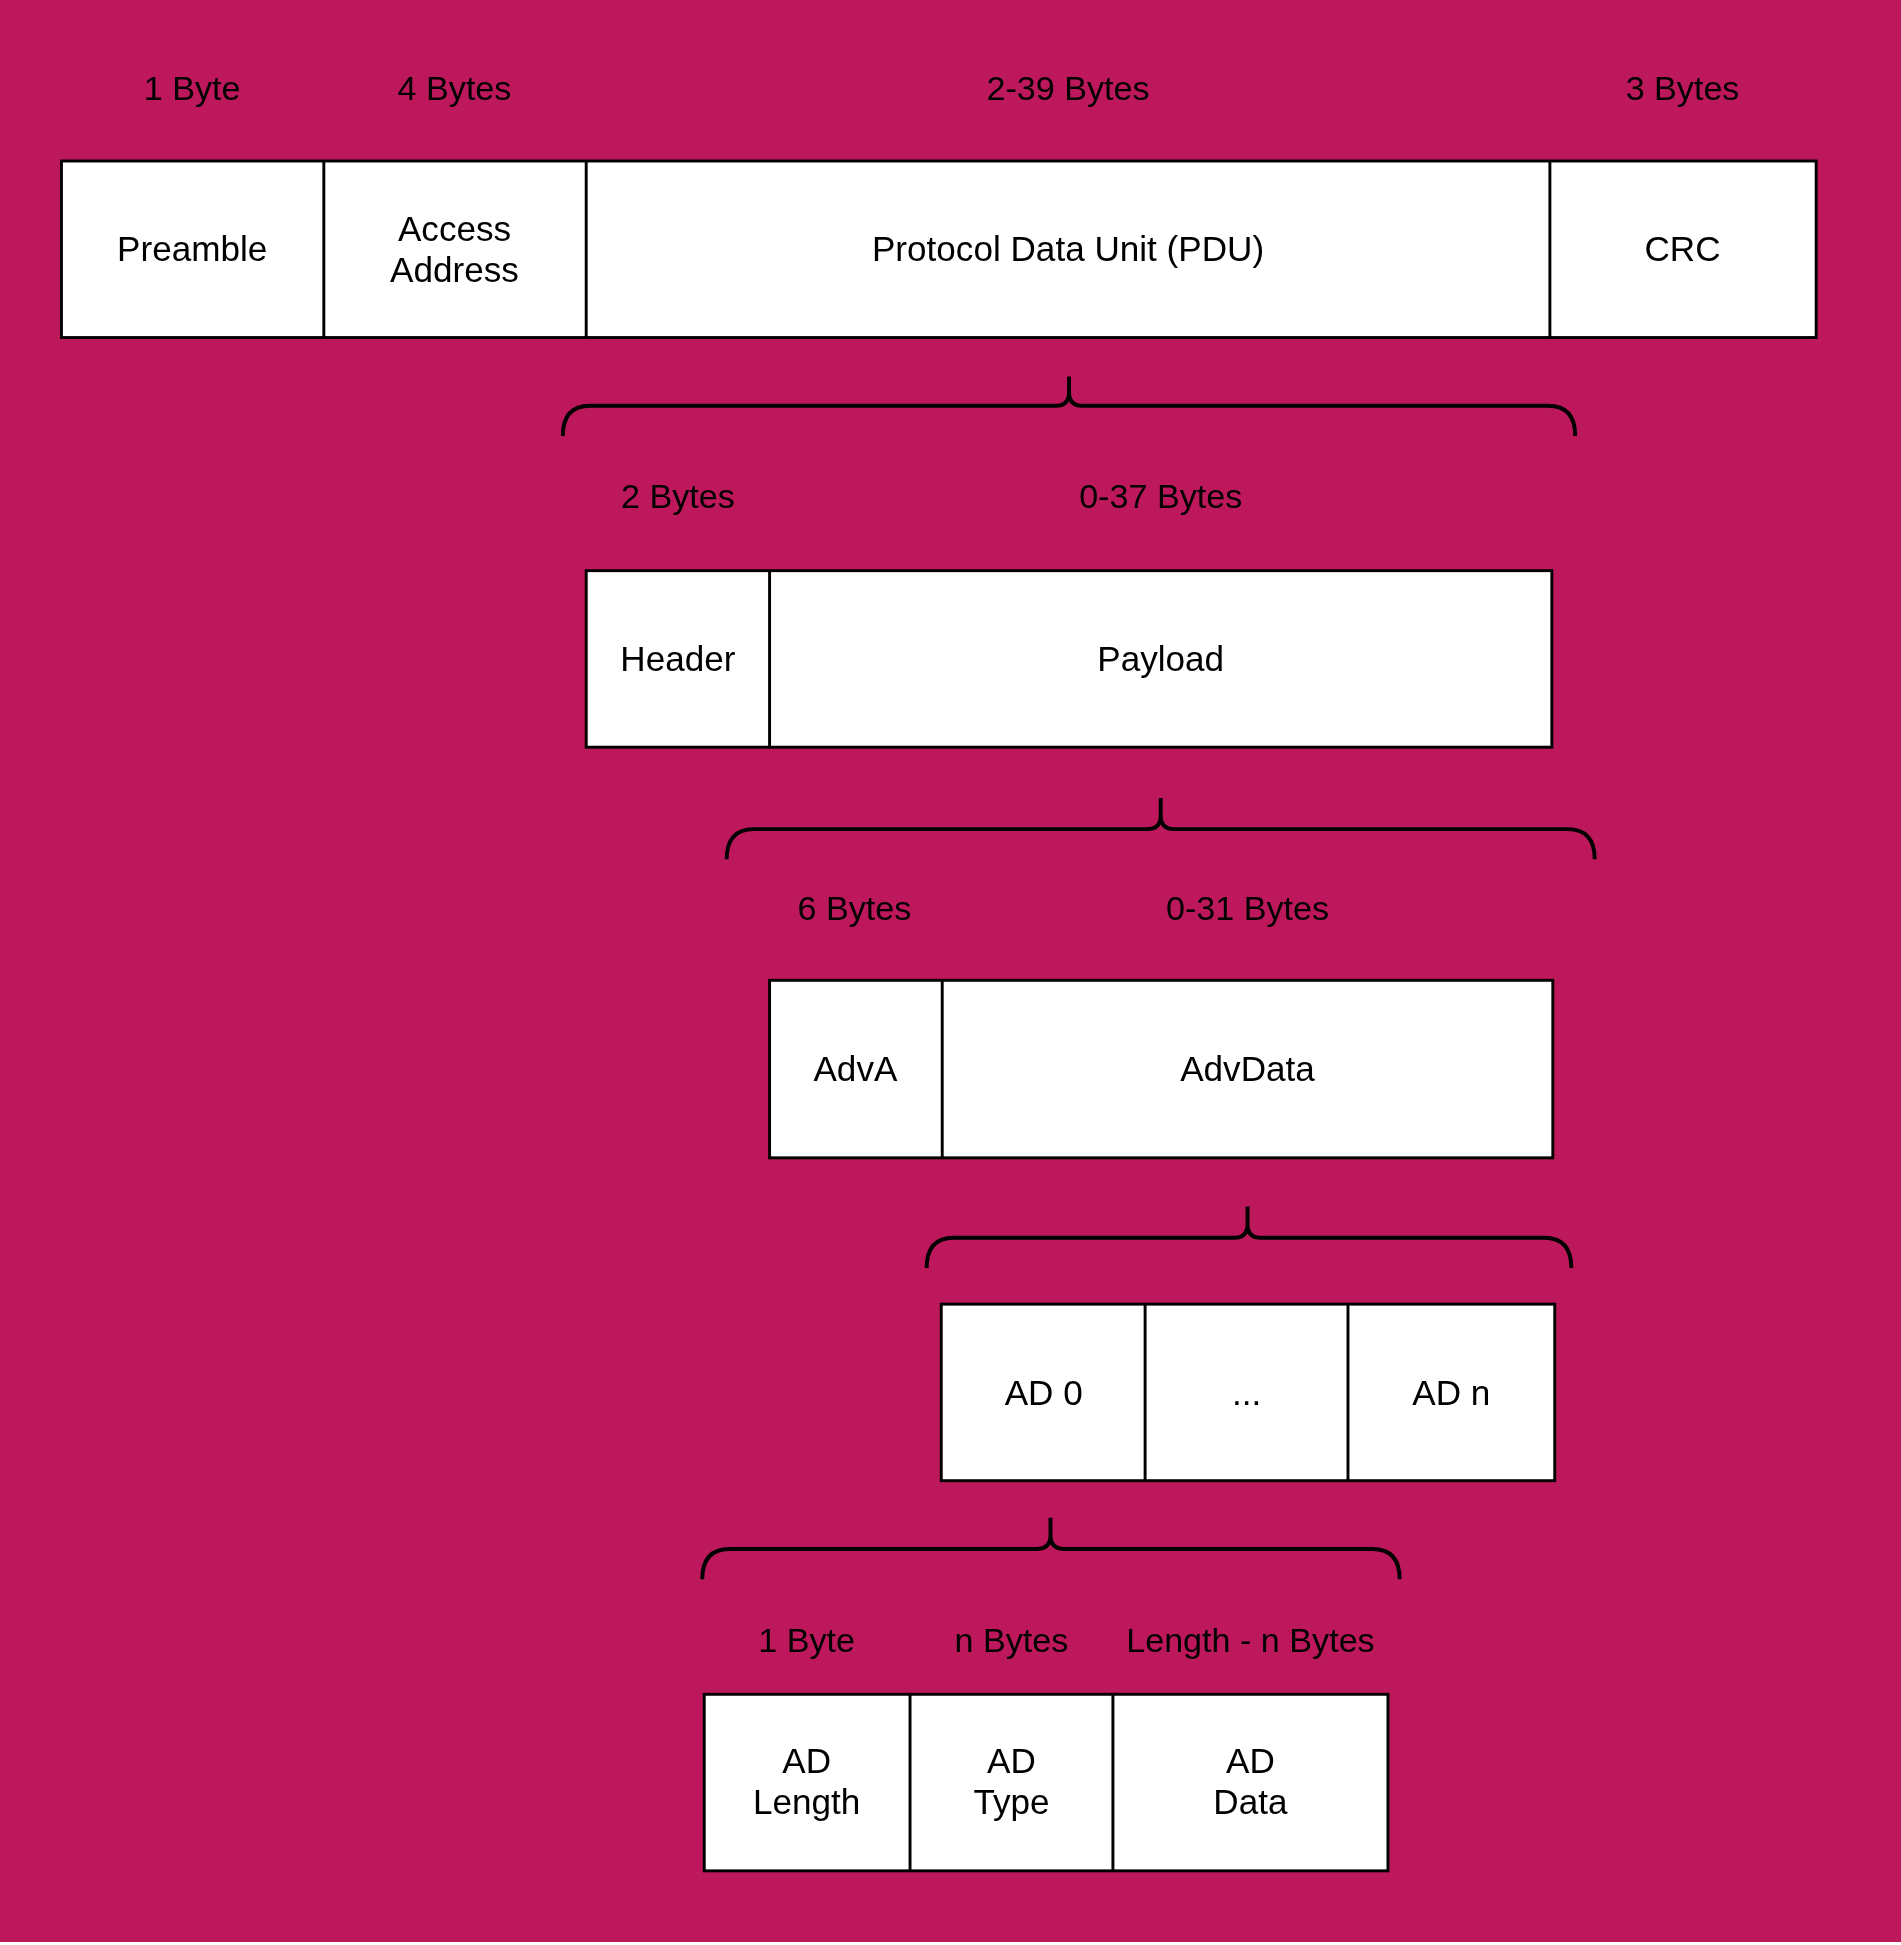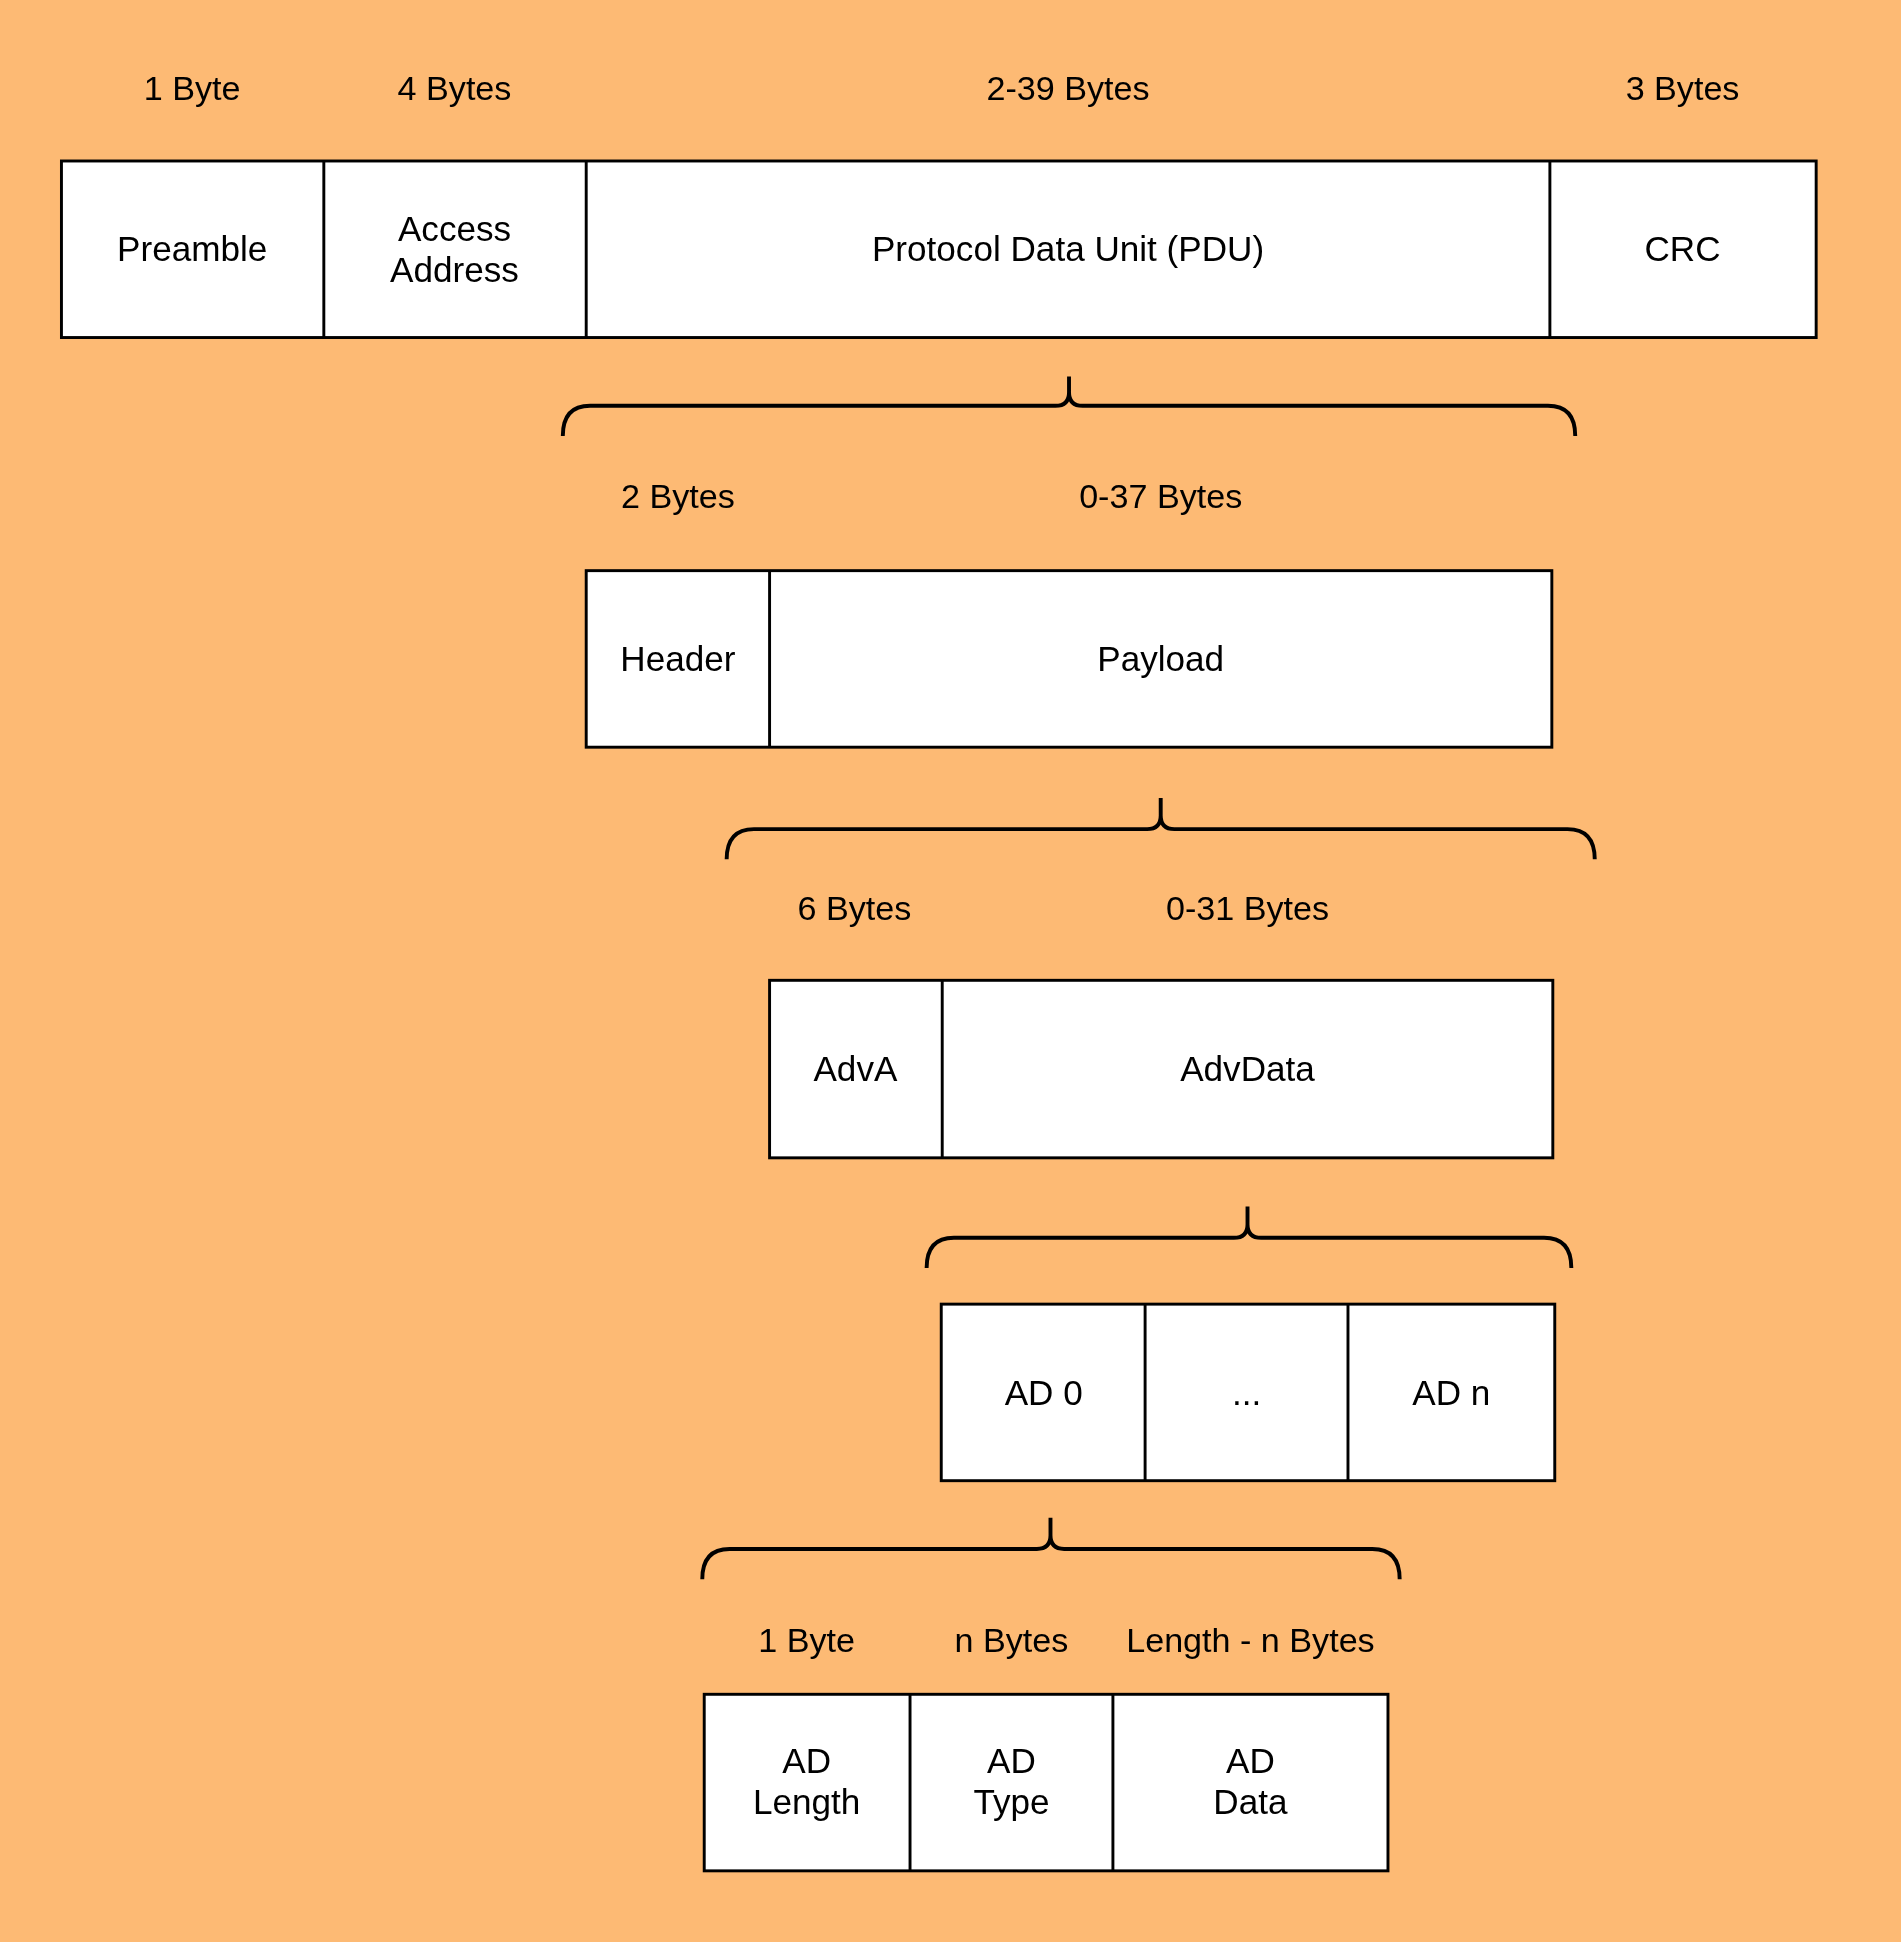--- a/index.html
+++ b/index.html
@@ -4,21 +4,21 @@
 <style>
   html, body {
     margin: 0;
     padding: 0;
     background: #ffffff;
   }
   .canvas {
     position: relative;
     width: 1902px;
     height: 1942px;
-    background: #fdba74;
+    background: #be185d;
     overflow: hidden;
   }
   svg {
     display: block;
   }
   .box {
     fill: #ffffff;
     stroke: #000000;
     stroke-width: 3;
   }

